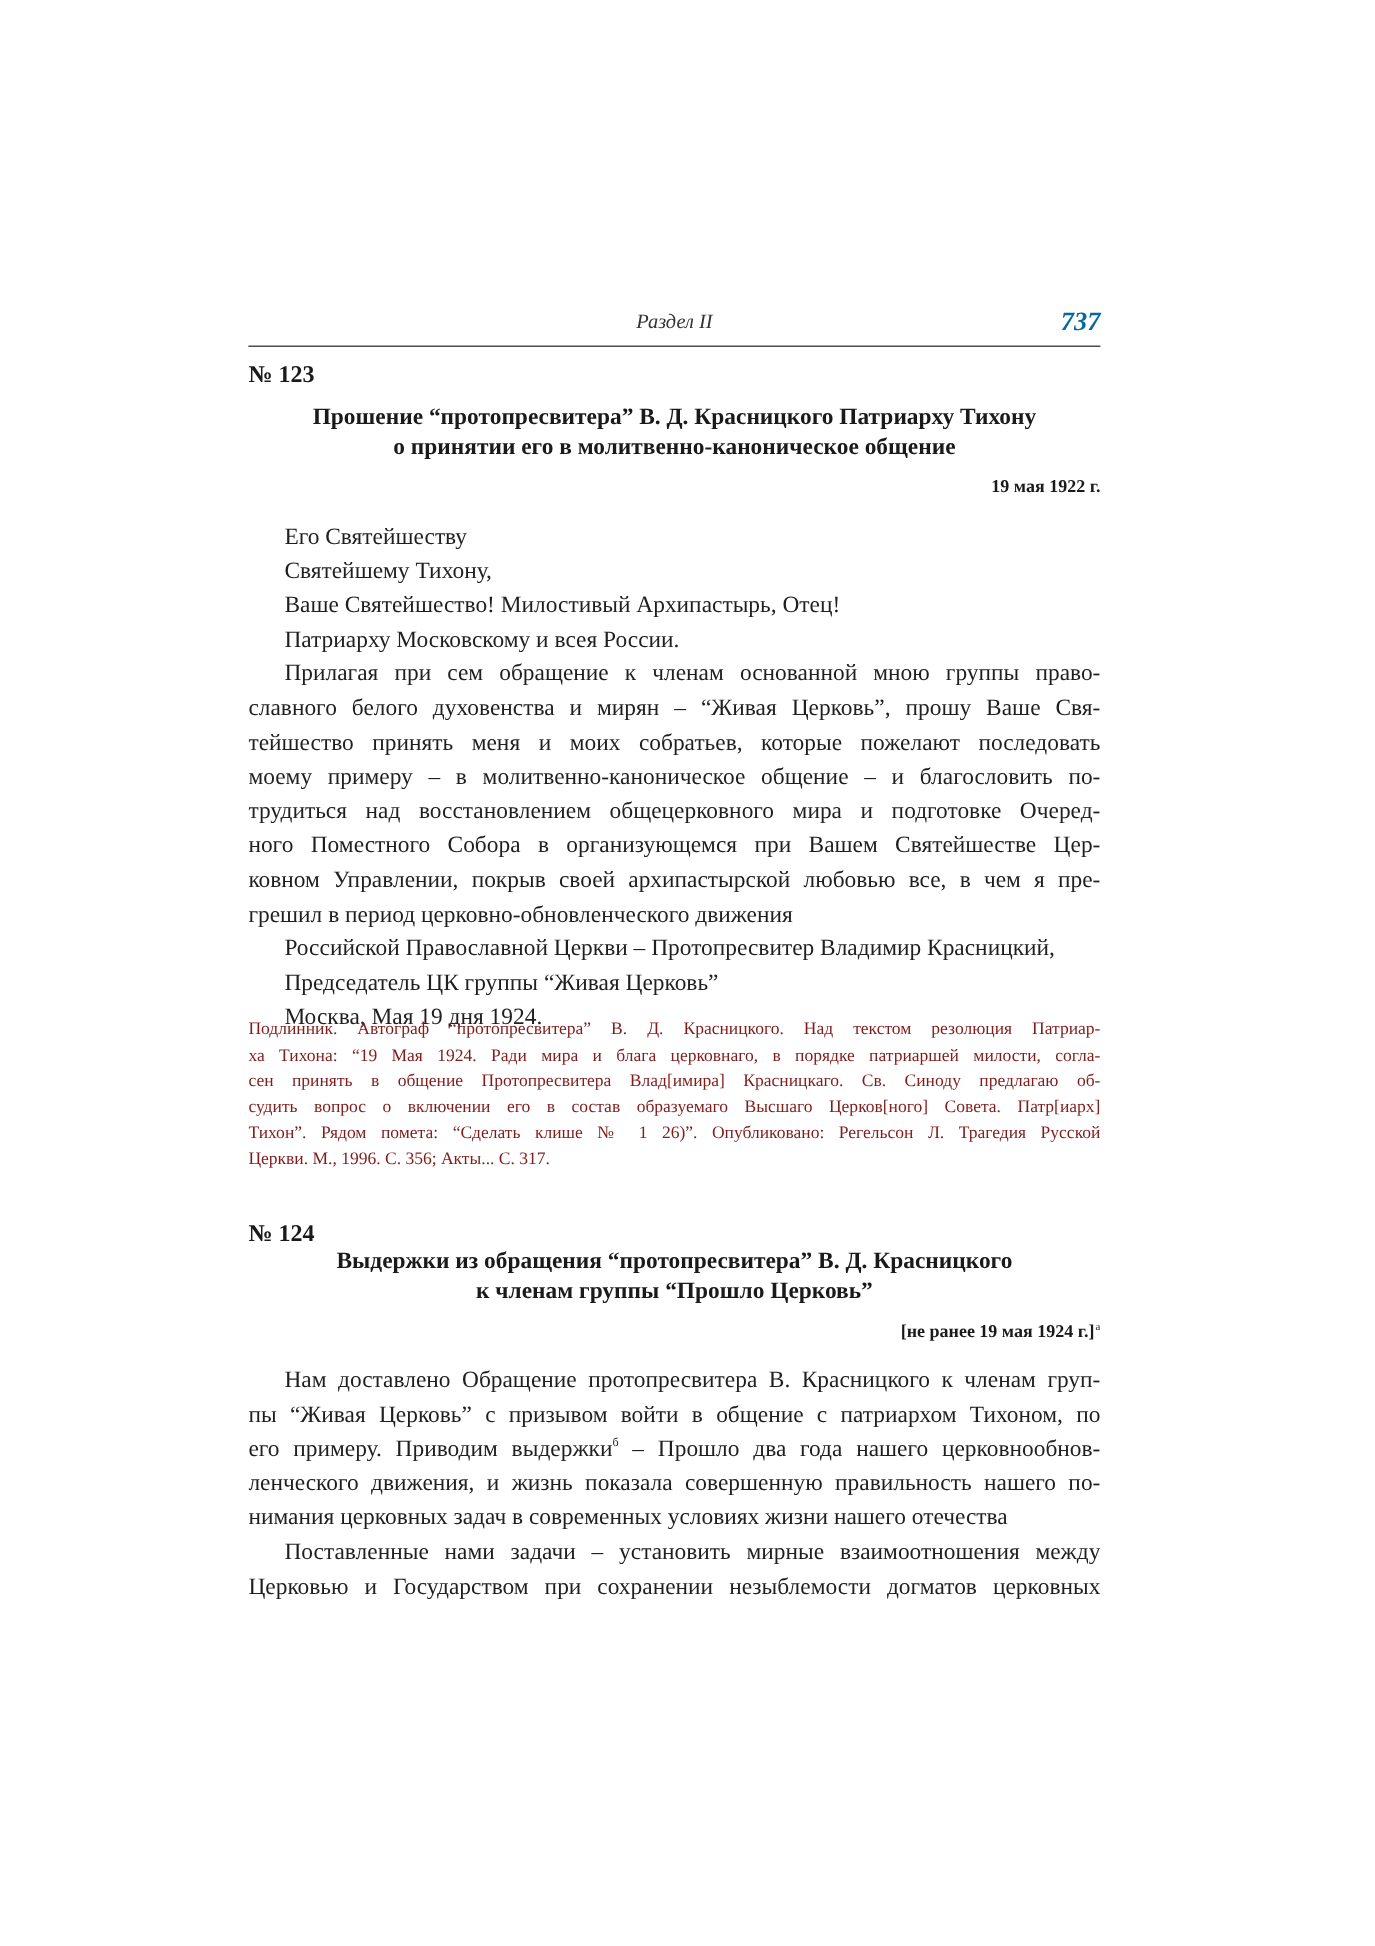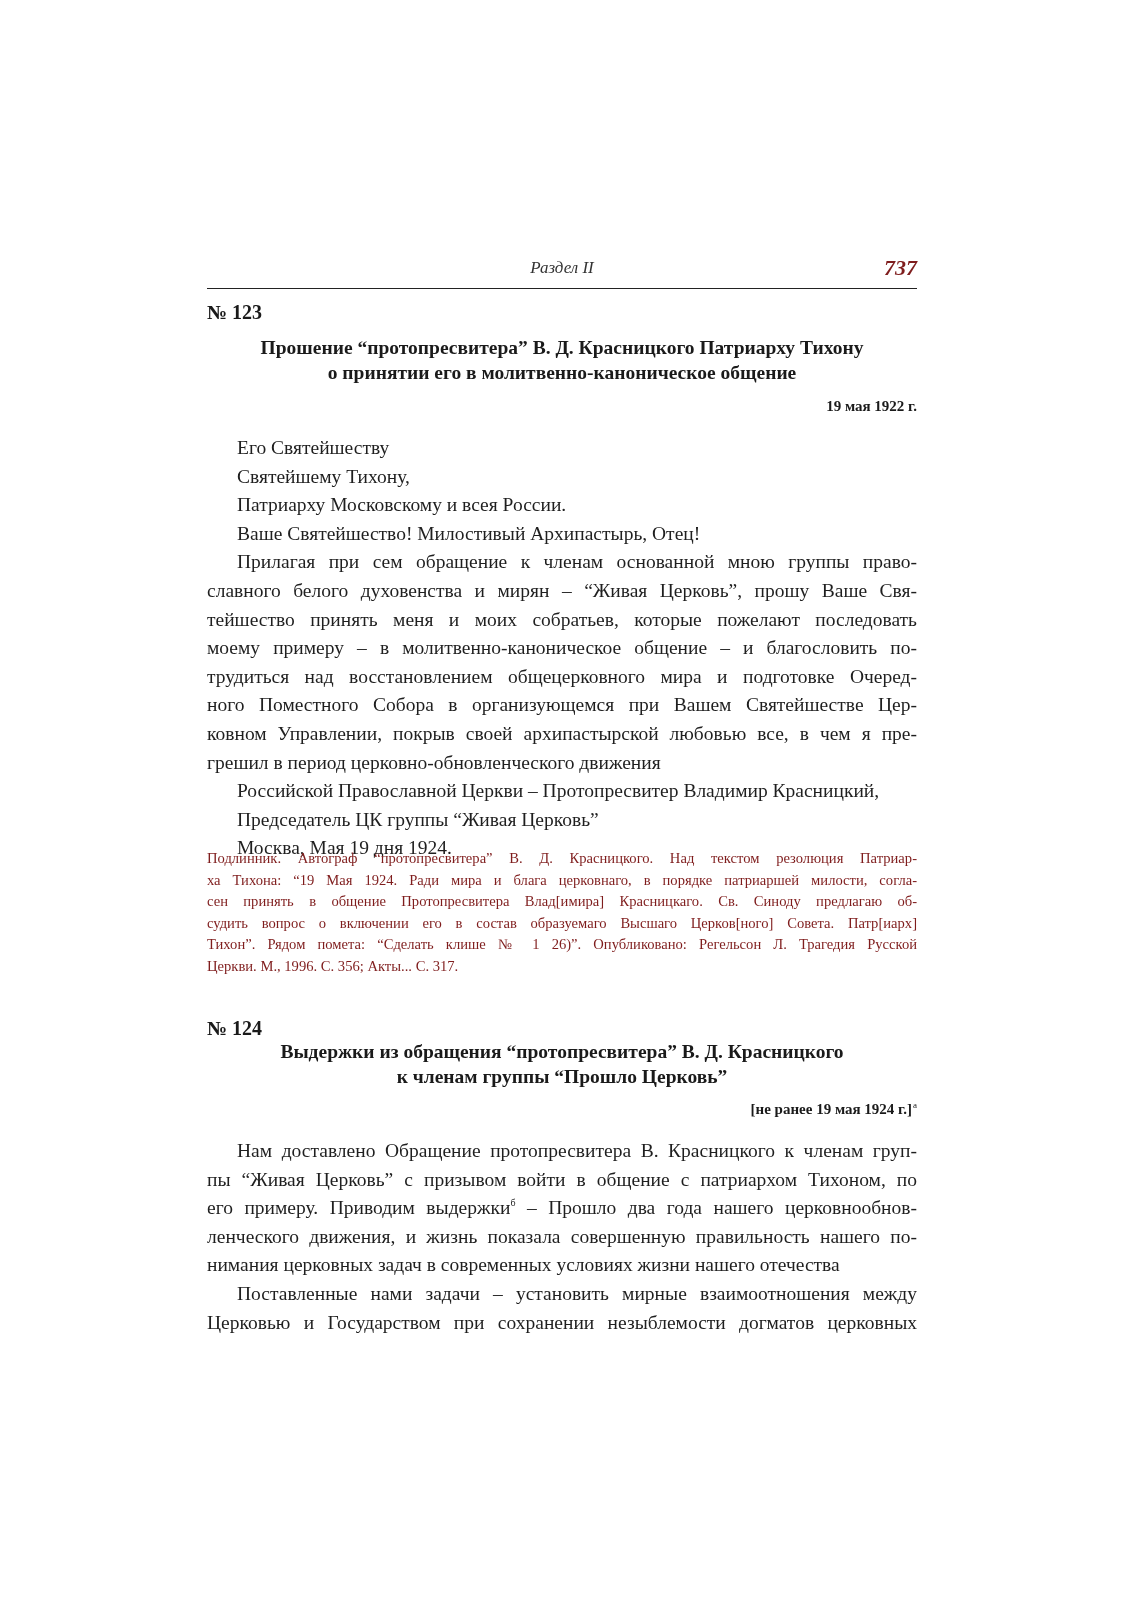--- a/index.html
+++ b/index.html
@@ -38,21 +38,21 @@
       font-size: 17px;
       color: #333;
     }
     .running-head .page-number {
       position: absolute;
       right: 0;
       top: 0;
       font-style: italic;
       font-weight: bold;
       font-size: 22px;
-      color: #7f1d1d;
+      color: #0369a1;
     }
     .rule {
       position: absolute;
       top: 288px;
       left: 0;
       width: 710px;
       height: 0;
       border-top: 1.6px solid #222;
     }
     .doc-number {
@@ -144,22 +144,22 @@
   <div class="doc-number" style="top:301px;">№ 123</div>
   <div class="doc-title" style="top:335px;">
     <span>Прошение “протопресвитера” В. Д. Красницкого Патриарху Тихону</span>
     <span>о принятии его в молитвенно-каноническое общение</span>
   </div>
   <div class="doc-date" style="top:398px;">19 мая 1922 г.</div>
 
   <div class="body-block" style="top:434px;">
     <span class="line indent">Его Святейшеству</span>
     <span class="line indent">Святейшему Тихону,</span>
+    <span class="line indent">Ваше Святейшество! Милостивый Архипастырь, Отец!</span>
     <span class="line indent">Патриарху Московскому и всея России.</span>
-    <span class="line indent">Ваше Святейшество! Милостивый Архипастырь, Отец!</span>
     <span class="line indent justify">Прилагая при сем обращение к членам основанной мною группы право-</span>
     <span class="line justify">славного белого духовенства и мирян – “Живая Церковь”, прошу Ваше Свя-</span>
     <span class="line justify">тейшество принять меня и моих собратьев, которые пожелают последовать</span>
     <span class="line justify">моему примеру – в молитвенно-каноническое общение – и благословить по-</span>
     <span class="line justify">трудиться над восстановлением общецерковного мира и подготовке Очеред-</span>
     <span class="line justify">ного Поместного Собора в организующемся при Вашем Святейшестве Цер-</span>
     <span class="line justify">ковном Управлении, покрыв своей архипастырской любовью все, в чем я пре-</span>
     <span class="line">грешил в период церковно-обновленческого движения</span>
     <span class="line indent">Российской Православной Церкви – Протопресвитер Владимир Красницкий,</span>
     <span class="line indent">Председатель ЦК группы “Живая Церковь”</span>

